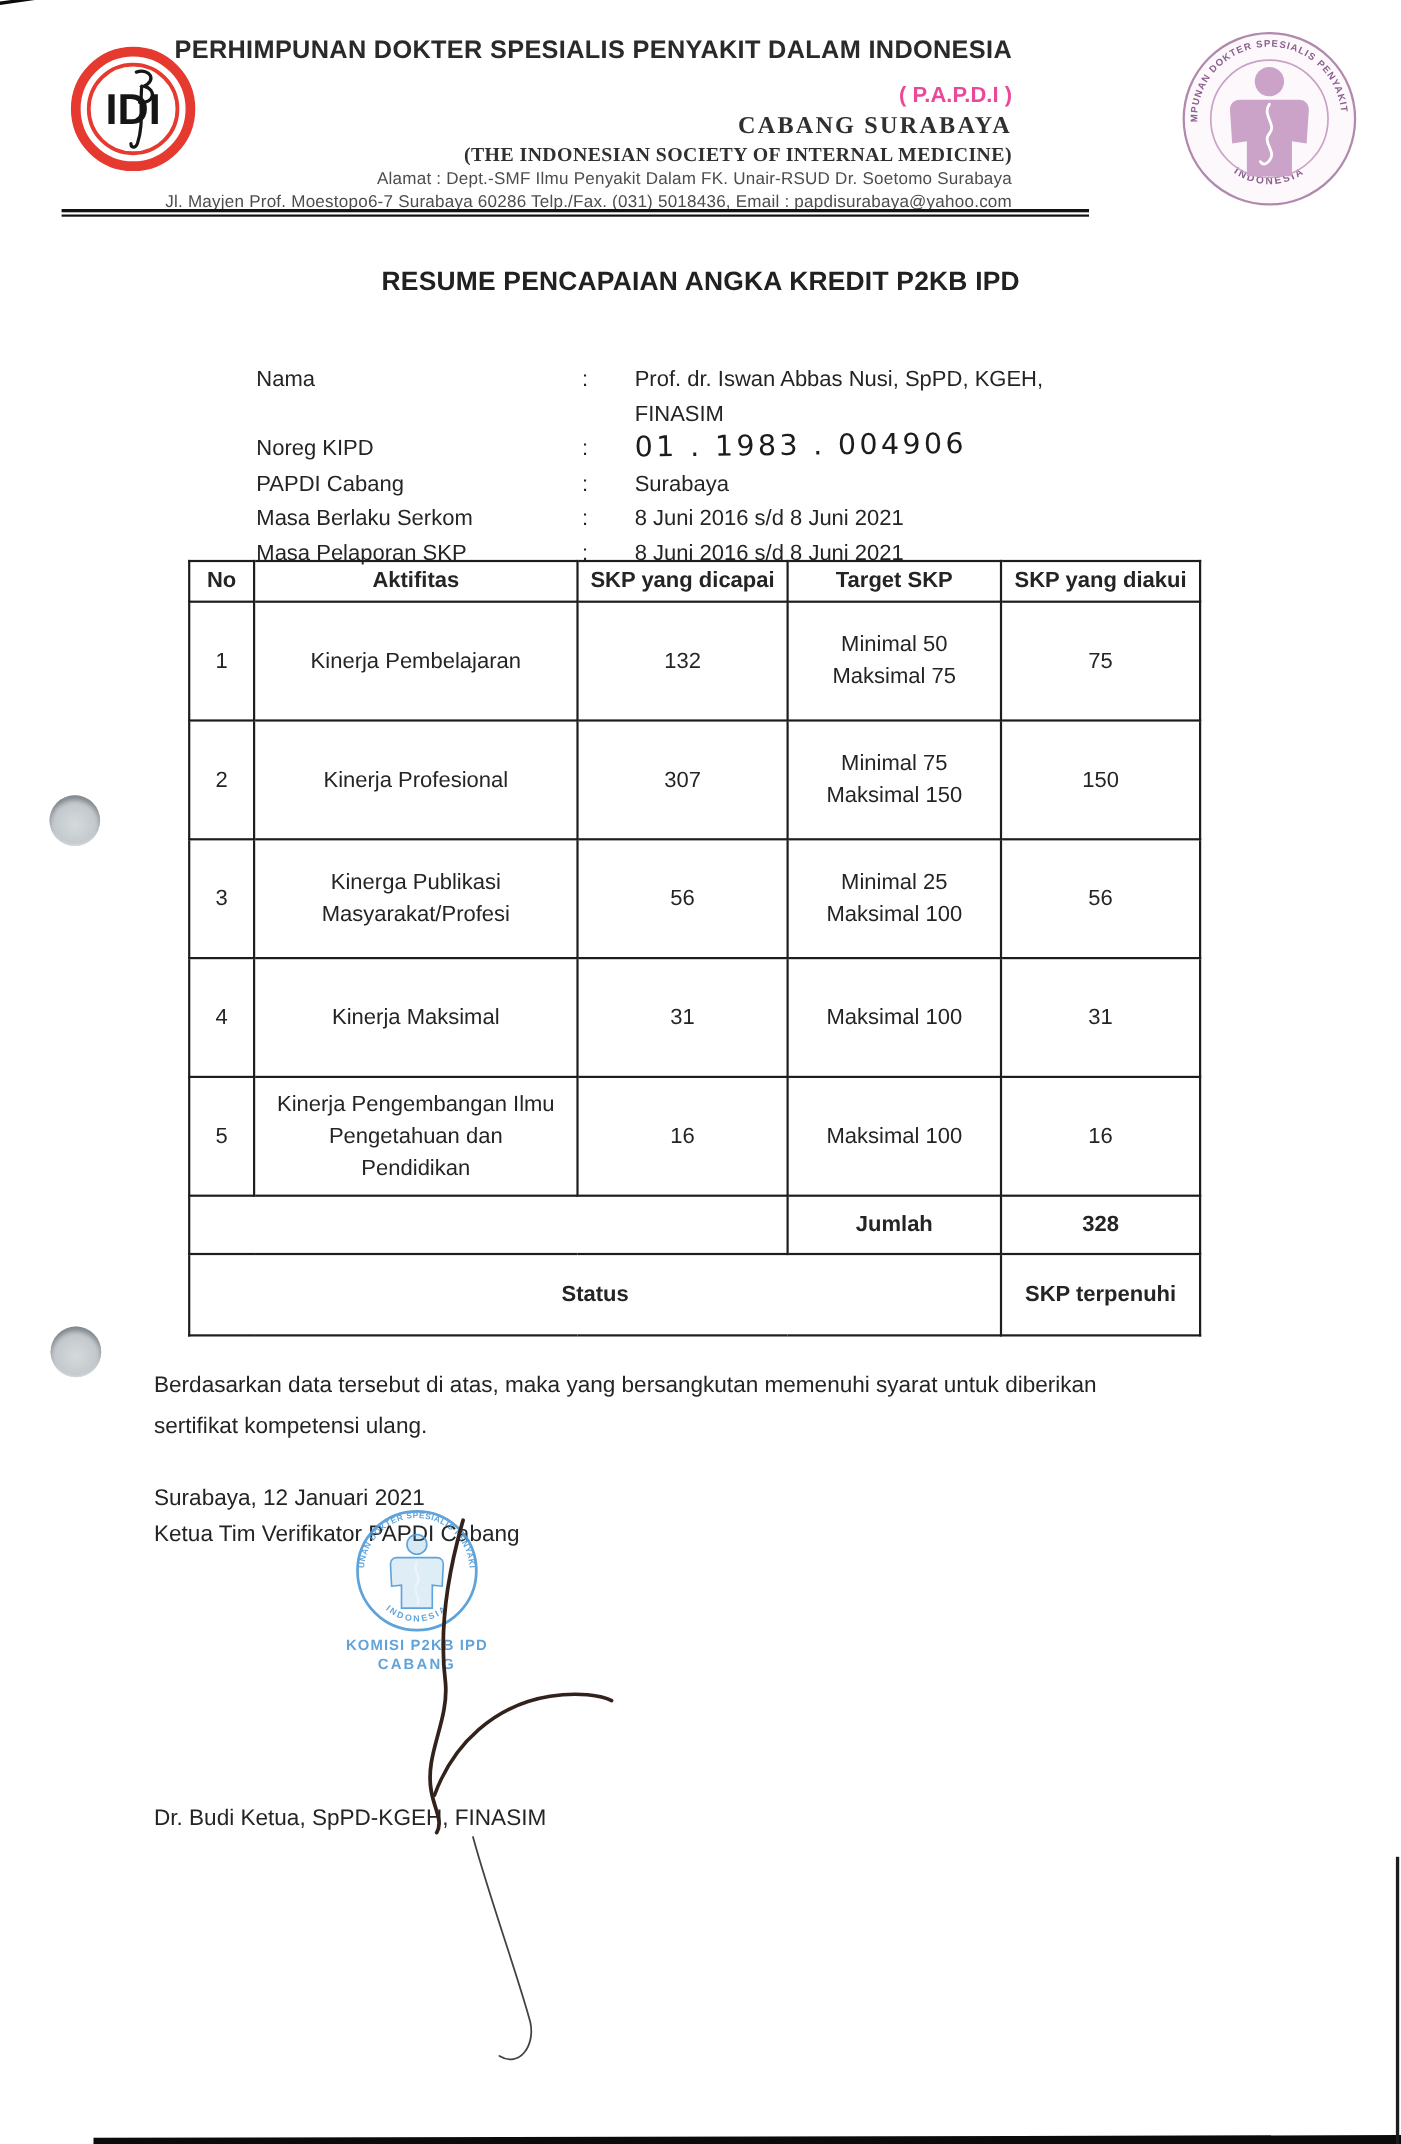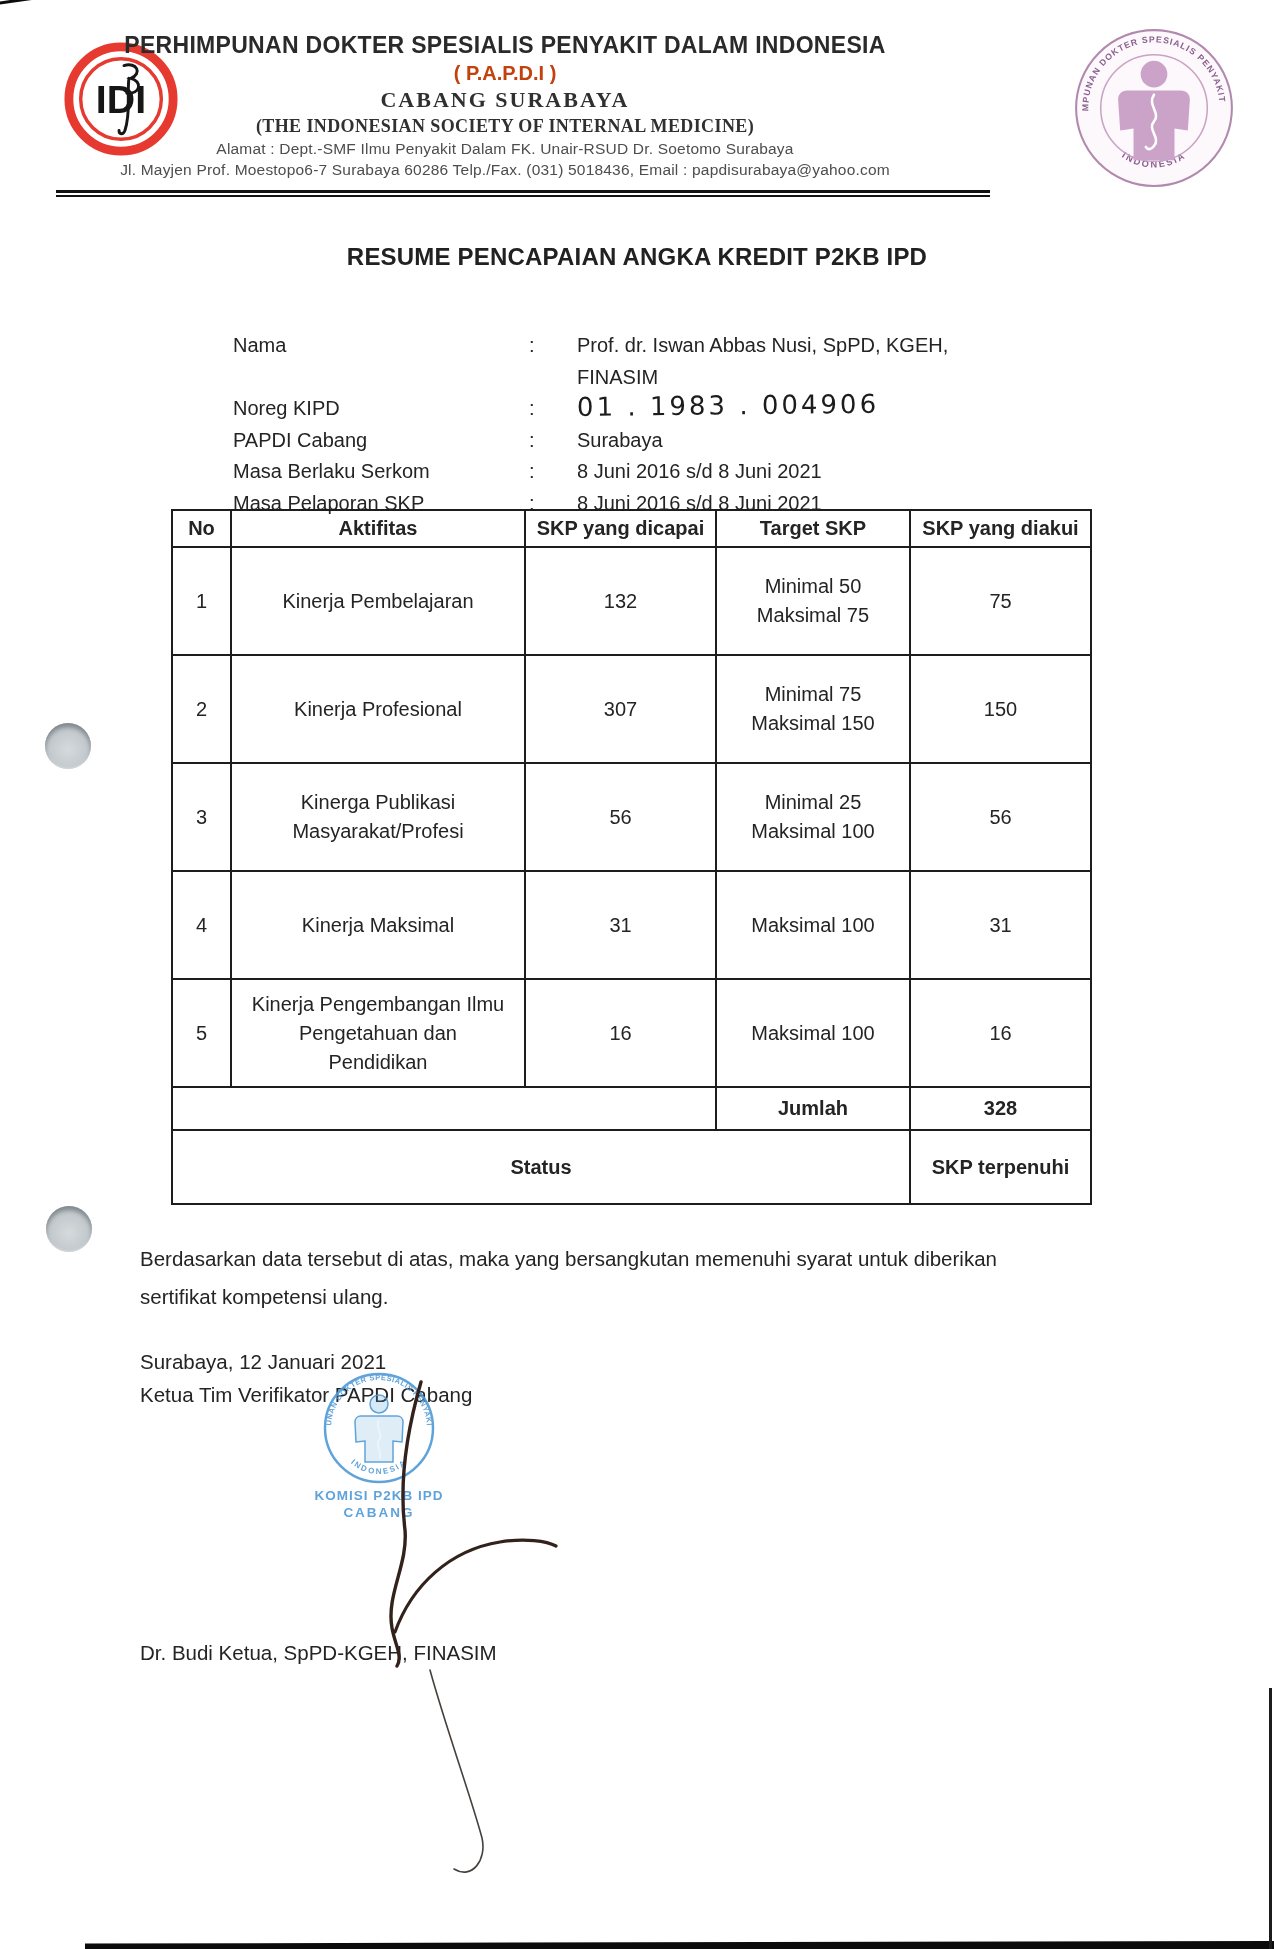--- a/index.html
+++ b/index.html
@@ -7,23 +7,23 @@
   #page {
     position:relative; width:1274px; height:1949px; background:#ffffff;
     font-family:"Liberation Sans", sans-serif; color:#242424; overflow:hidden;
     margin:0 auto;
   }
   .abs { position:absolute; }
 
   
   #idi-logo { left:62px; top:40px; width:118px; height:118px; }
   #papdi-logo { left:1072px; top:26px; width:164px; height:164px; }
-  #header-text { left:90px; top:32px; width:830px; text-align:center; }
+  #header-text { left:90px; top:32px; width:830px; text-align:right; }
   .org-name   { font-size:23px; font-weight:700; color:#2a2a2a; letter-spacing:.3px; }
-  .org-abbr   { font-size:20px; font-weight:700; color:#c2410c; margin-top:3px; }
+  .org-abbr   { font-size:20px; font-weight:700; color:#ec4899; margin-top:17px; }
   .branch     { font-family:"Liberation Serif", serif; font-size:22px; font-weight:600; letter-spacing:2px; margin-top:2px; color:#303030;}
   .eng-name   { font-family:"Liberation Serif", serif; font-size:18px; font-weight:700; letter-spacing:.4px; margin-top:3px; color:#303030;}
   .addr       { font-size:15.5px; color:#4d4d4d; margin-top:3px; letter-spacing:.2px;}
   #header-rule { left:56px; top:190px; width:934px; height:7px;
     border-top:3px solid #121212; border-bottom:2px solid #121212; }
 
   
   #doc-title { left:0; top:243px; width:1274px; text-align:center;
     font-size:24px; font-weight:700; letter-spacing:.2px; color:#212121; }
 
@@ -37,21 +37,21 @@
     letter-spacing:3px; position:relative; top:-3px; transform:rotate(-.6deg);
     color:#1c1c1c; }
 
   
   #credit-table { left:171px; top:509px; width:919px; border-collapse:collapse;
     table-layout:fixed; }
   #credit-table td, #credit-table th { border:2px solid #1d1d1d; text-align:center;
     vertical-align:middle; font-size:20px; color:#242424; padding:0 6px; }
   #credit-table th { height:37px; font-weight:700;margin-top:48px; }
   tr.data-row { height:108px; }
-  tr.jumlah-row { height:43px; }
+  tr.jumlah-row { height:53px; }
   tr.status-row { height:74px; }
   .cell-line { line-height:29px; }
   .bold { font-weight:700; }
 
   
   #closing { left:140px; top:1240px; width:960px; font-size:20.5px; }
   #closing div { line-height:38px; }
   #sig-place-date { left:140px; top:1350px; font-size:20.5px; }
   #sig-role { left:140px; top:1383px; font-size:20.5px; z-index:1; }
   #sig-name { left:140px; top:1641px; font-size:20.5px; z-index:1; }

